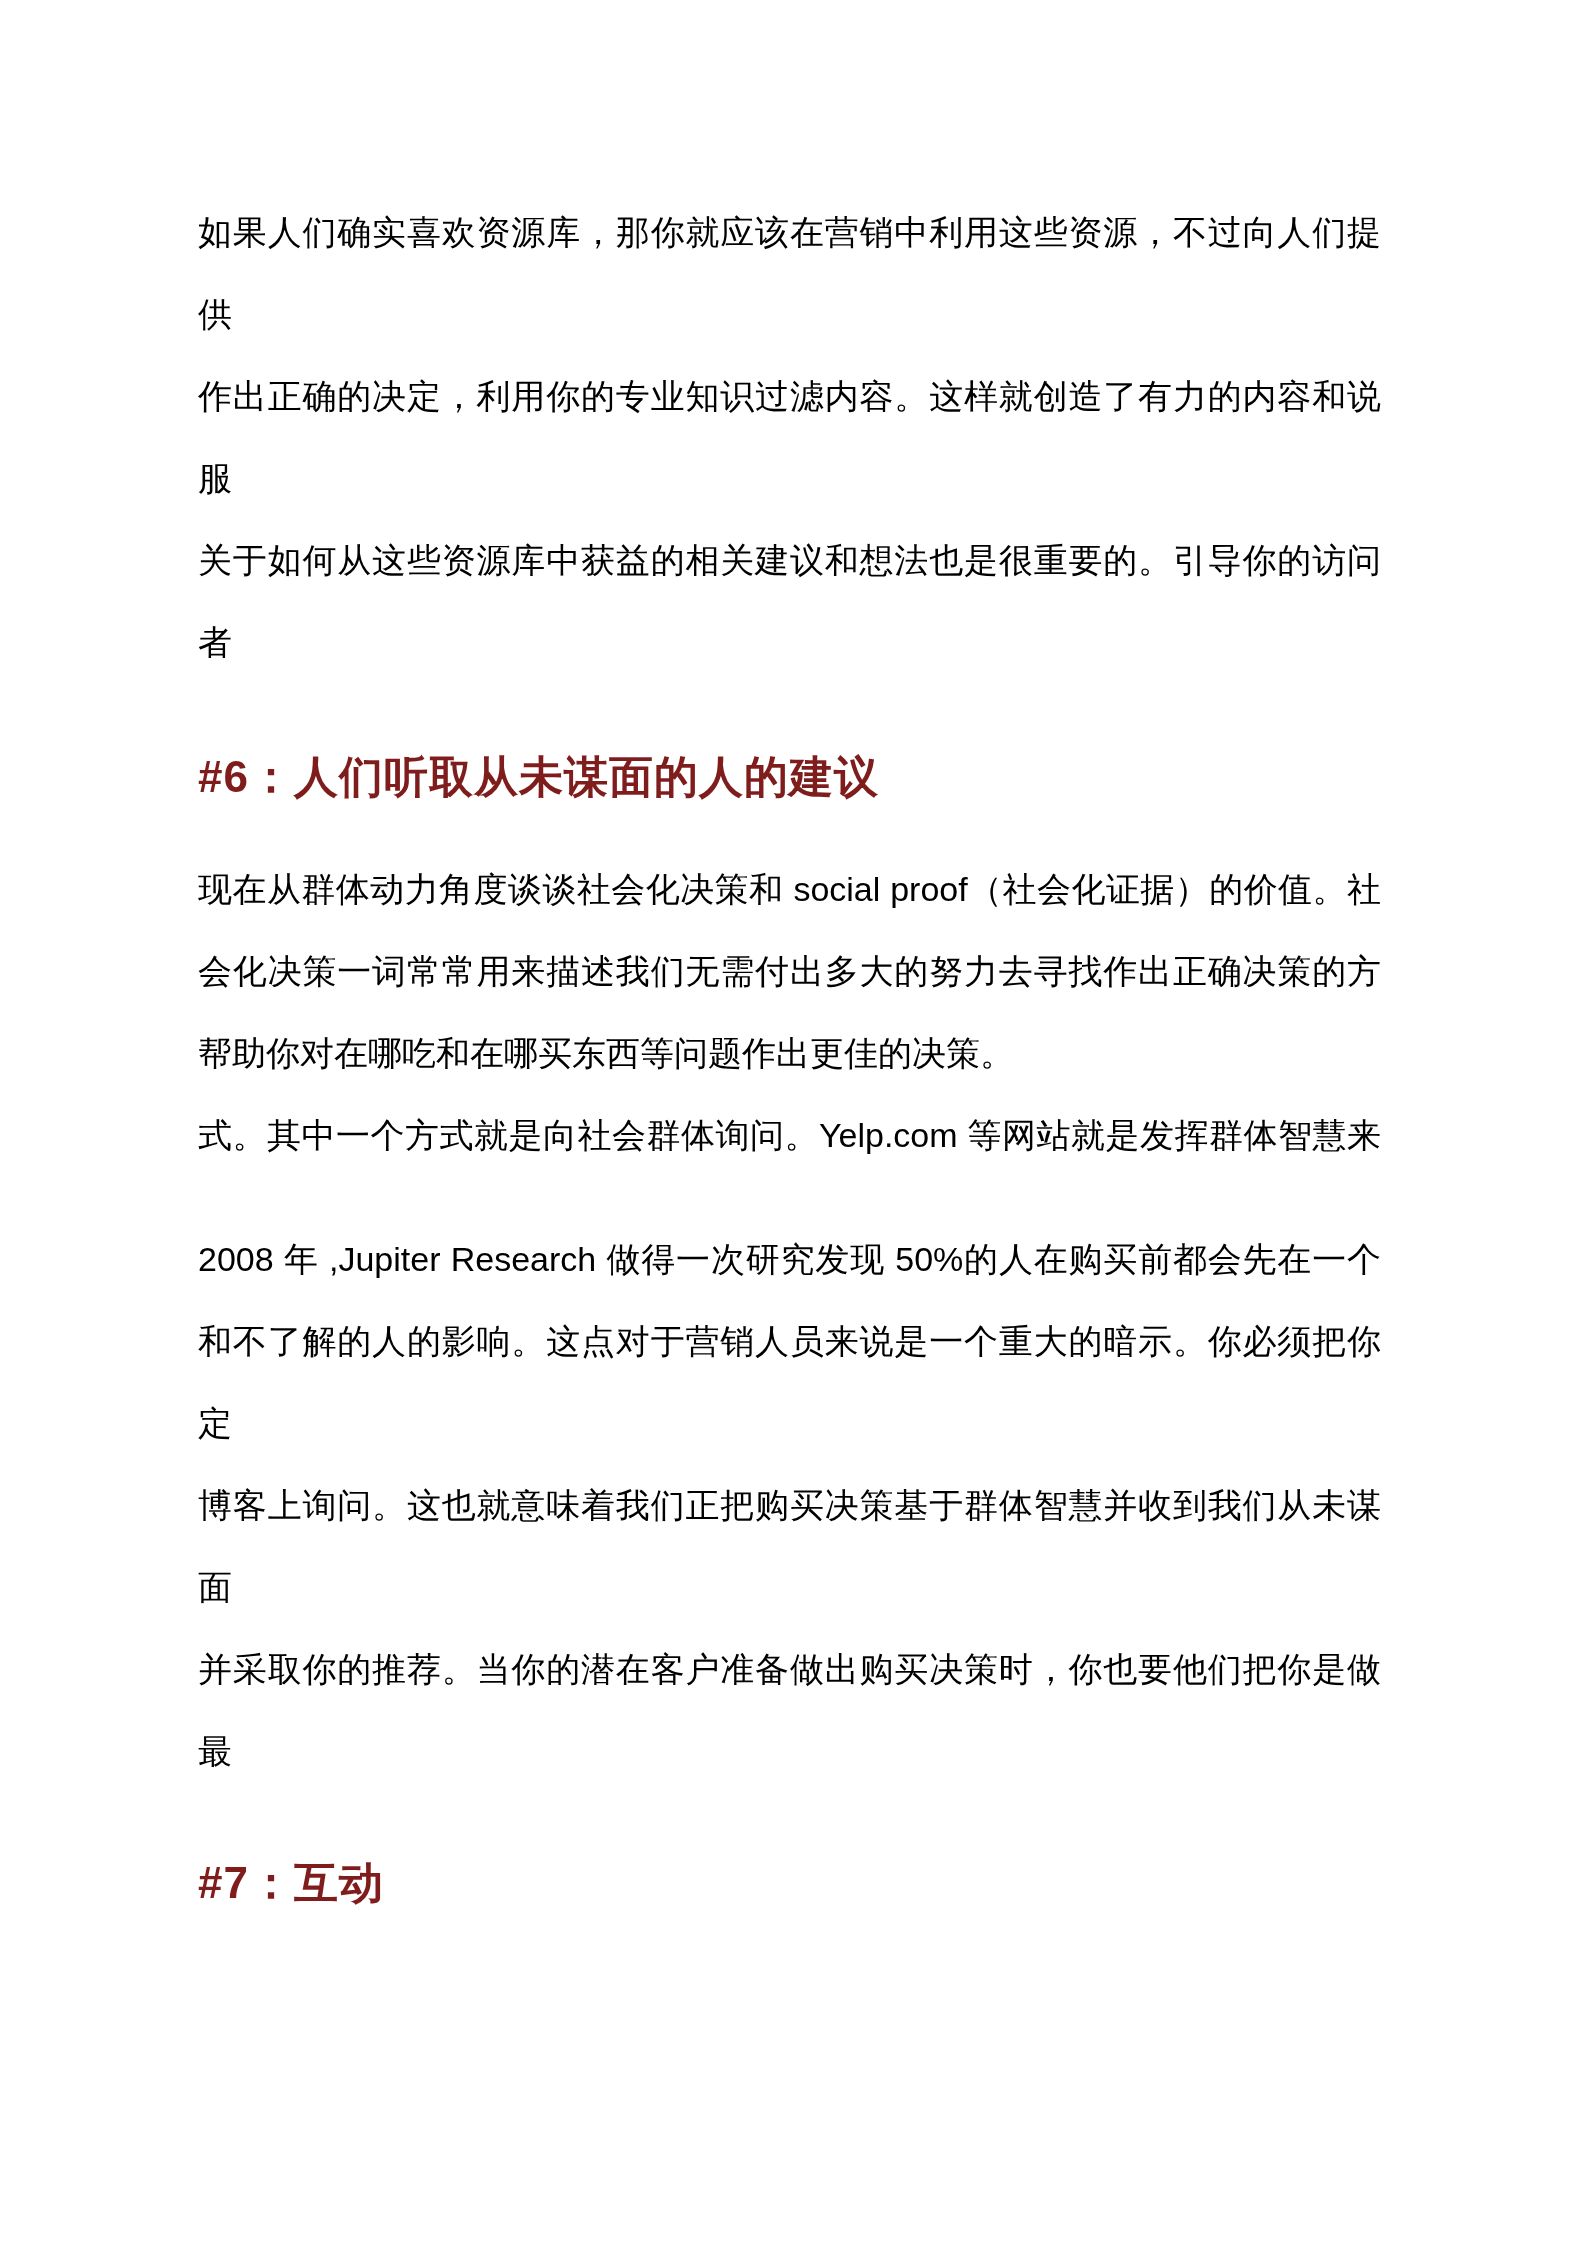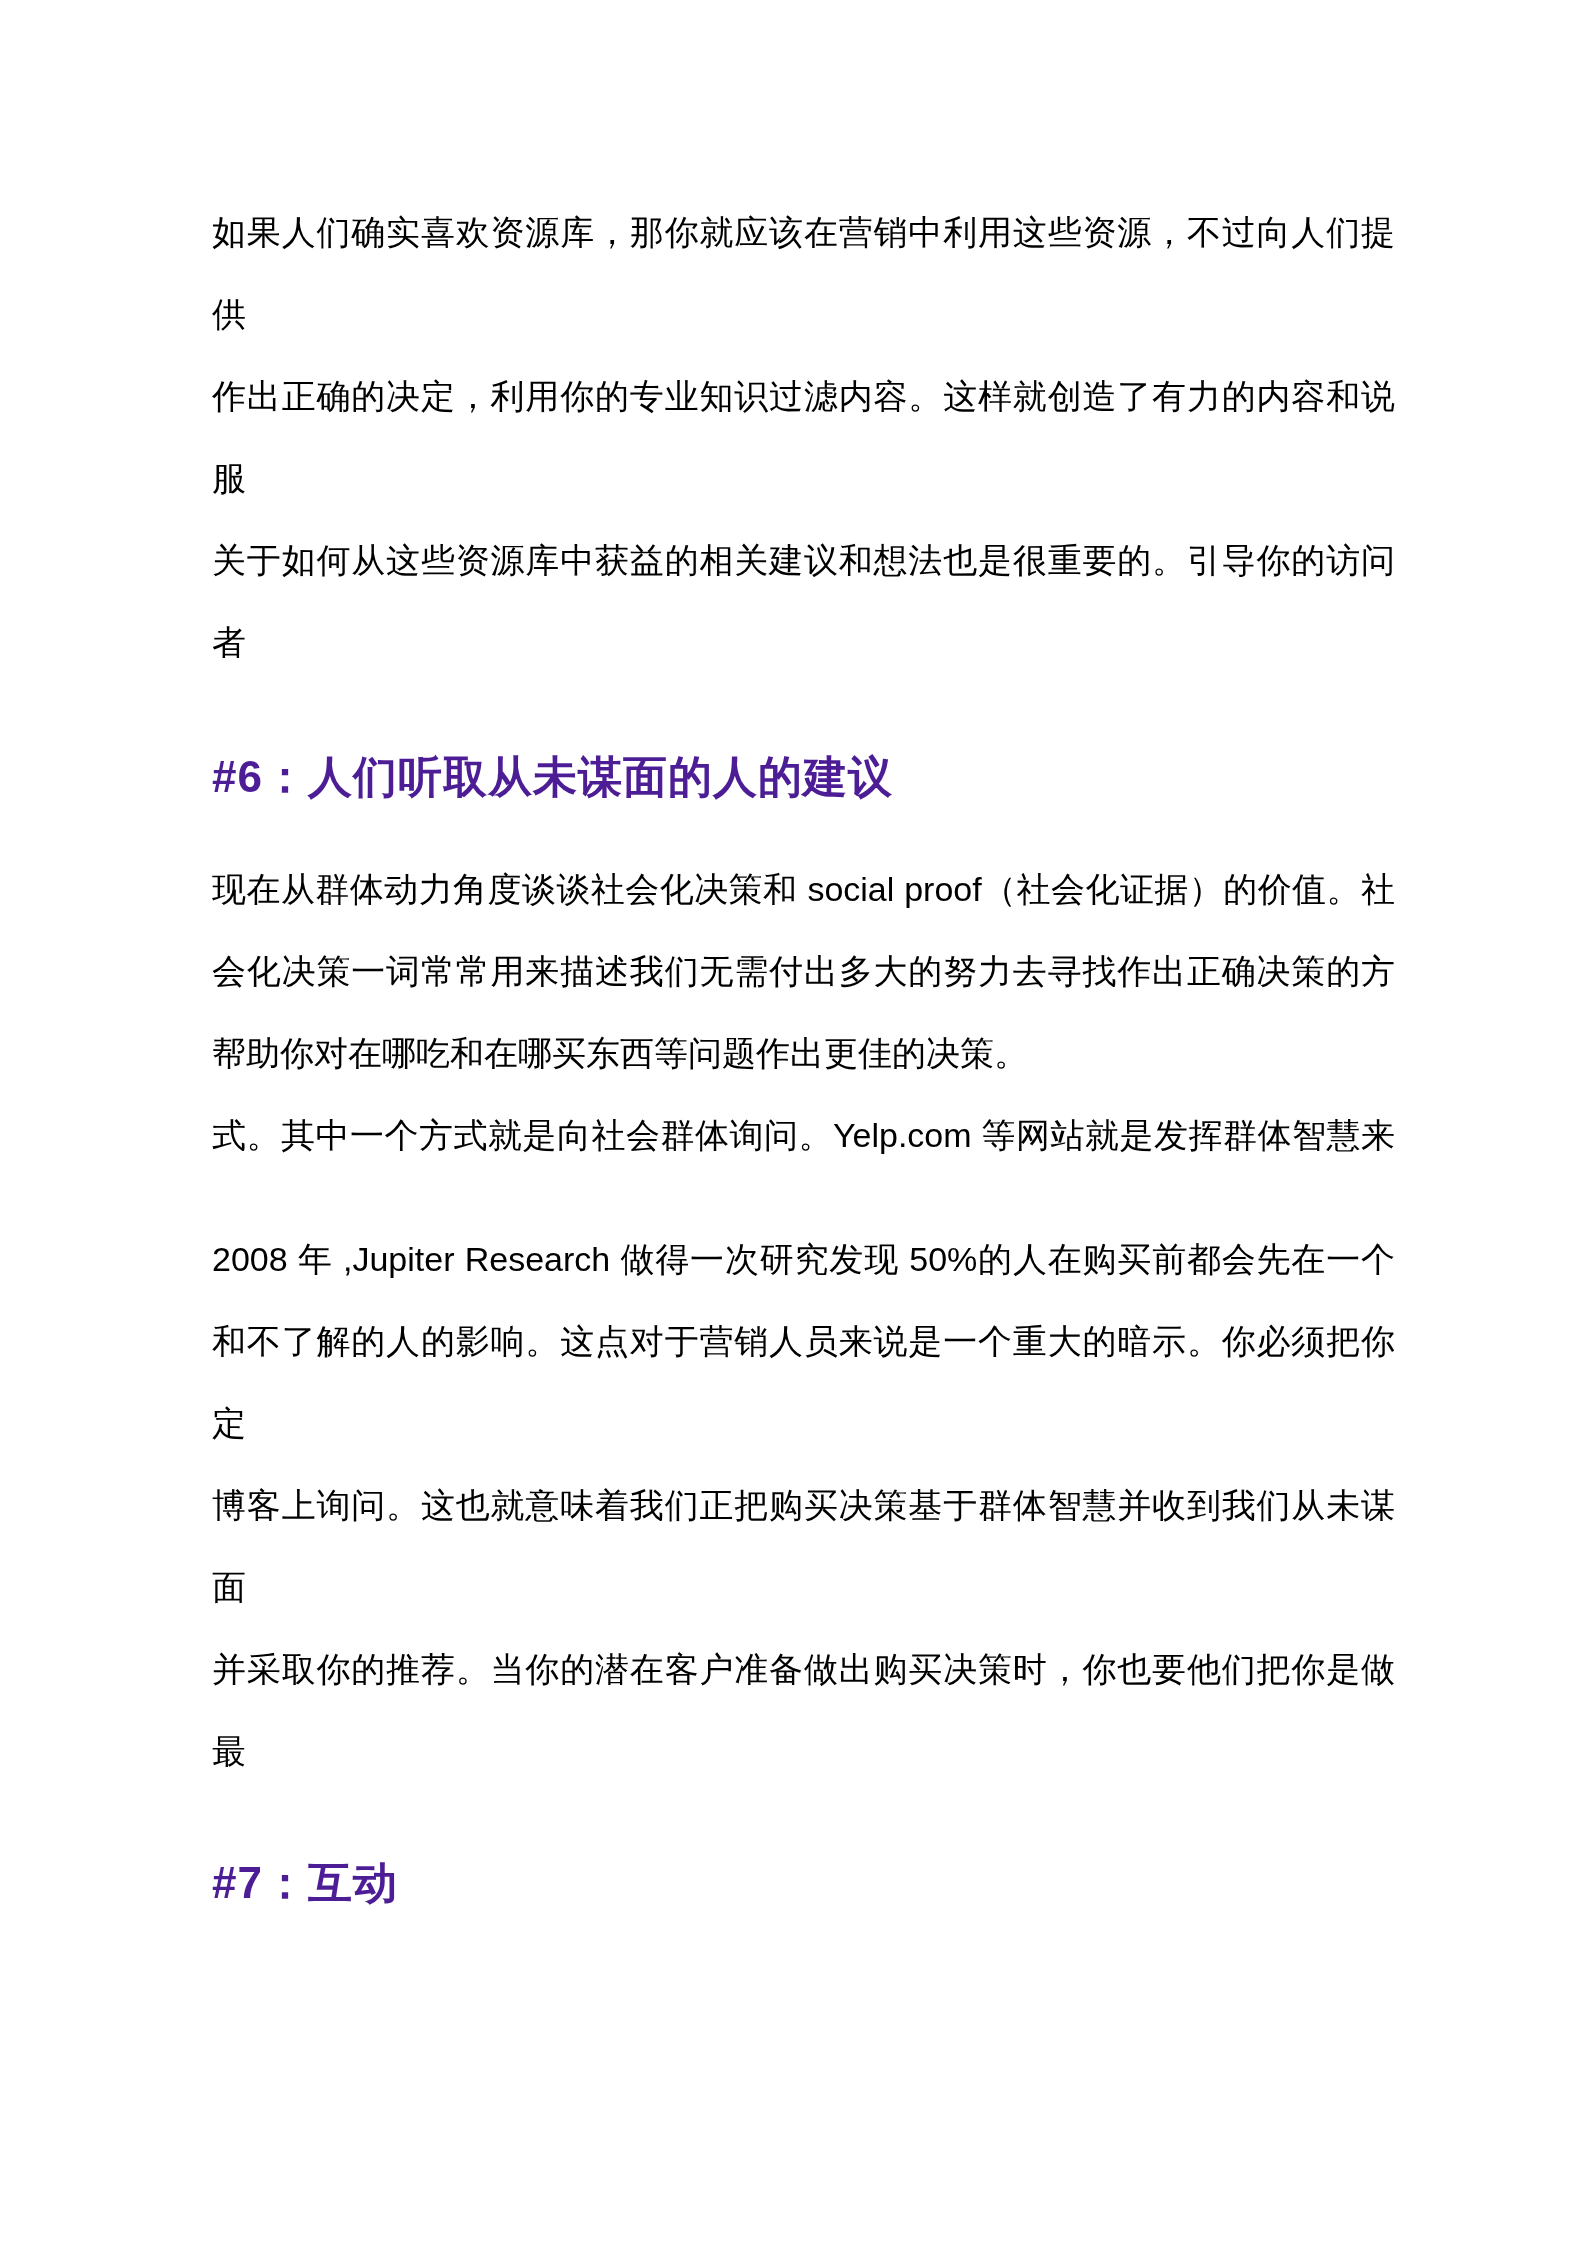--- a/index.html
+++ b/index.html
@@ -11,21 +11,21 @@
     position: relative;
     width: 1587px;
     height: 2245px;
     background: #ffffff;
     overflow: hidden;
     font-family: "Liberation Sans", "DejaVu Sans", sans-serif;
     color: #000000;
   }
   .content {
     position: absolute;
-    left: 212px;
+    left: 198px;
     top: 0;
     width: 1183px;
     padding-top: 150px;
   }
   .para {
     font-size: 34px;
     line-height: 82px;
     font-weight: 400;
     color: #000000;
   }
@@ -37,21 +37,21 @@
     white-space: nowrap_off;
   }
   .line-last {
     text-align-last: left;
   }
   .heading {
     font-size: 44px;
     line-height: 60px;
     font-weight: 800;
     margin: 0;
-    color: #4c1d95;
+    color: #7f1d1d;
     letter-spacing: 1px;
   }
   .p1 { margin-top: 41px; }
   .h6 { margin-top: 64px; }
   .p2 { margin-top: 41px; }
   .p3 { margin-top: 42px; }
   .h7 { margin-top: 61px; }
 </style>
 </head>
 <body>

